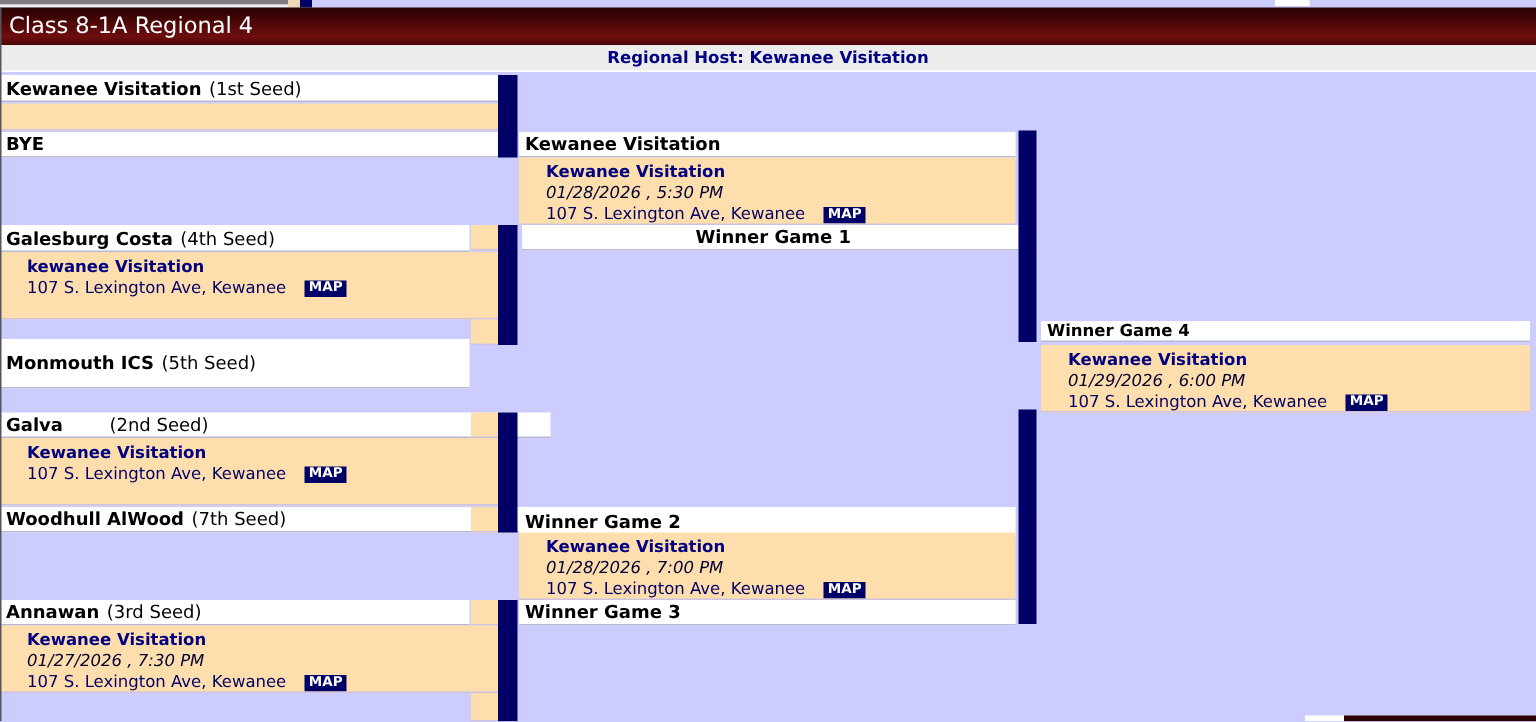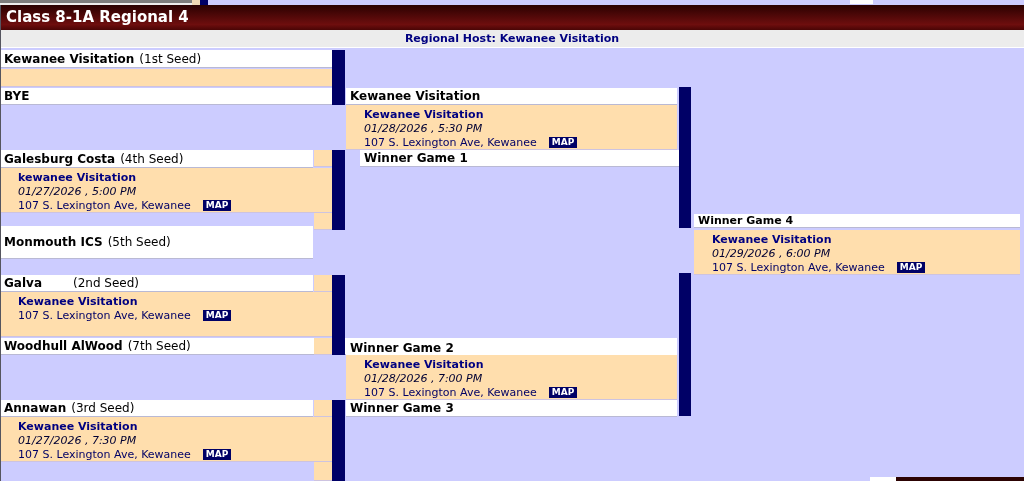--- a/index.html
+++ b/index.html
@@ -11,21 +11,21 @@
   .topstrip { position:absolute; top:0; left:0; width:1024px; height:5px; background:#ccccff; }
   .ts-gray  { position:absolute; left:0; top:0; width:192px; height:3px; background:#7d7d7d; }
   .ts-white { position:absolute; left:0; top:3px; width:192px; height:2px; background:#ededed; }
   .ts-beige { position:absolute; left:192px; top:0; width:8px; height:5px; background:#f0d9b5; }
   .ts-navy  { position:absolute; left:200px; top:0; width:8px; height:5px; background:#000066; }
   .ts-wseg  { position:absolute; left:850px; top:0; width:23px; height:4px; background:#ffffff; }
   
   .header {
     position:absolute; left:0; top:5px; width:1024px; height:25px;
     background:linear-gradient(180deg,#2a0101 0%,#6e0e0e 78%,#4a0505 100%);
-    color:#ffffff; font-weight:bold; font-size:15px; line-height:25px;
+    color:#ffffff; font-weight:normal; font-size:15px; line-height:25px;
     padding-left:6px; box-sizing:border-box;
   }
   
   .hostrow {
     position:absolute; left:0; top:30px; width:1024px; height:18px;
     background:#ececec; color:#000080; font-weight:bold; font-size:11px;
     line-height:18px; text-align:center; border-bottom:1px solid #ffffff; box-sizing:border-box;
   }
   
   .bar {
@@ -88,31 +88,30 @@
   </div>
   <div class="conn" style="left:332px; top:50px; width:13px; height:55px;"></div>
 
   <div class="bar" style="left:0; top:150px; width:313px; height:18px;">
     <span class="tname">Galesburg Costa</span>
     <span class="tseed">(4th Seed)</span>
   </div>
   <div class="filler" style="left:314px; top:150px; width:18px; height:17px;"></div>
   <div class="info" style="left:0; top:168px; width:332px; height:45px;">
     <div class="site">kewanee Visitation</div>
-    <div class="when">01/27/2026 , 5:00 PM</div>
     <div class="addr"><span>107 S. Lexington Ave, Kewanee</span><a class="map-badge">MAP</a></div>
   </div>
   <div class="bar" style="left:0; top:226px; width:313px; height:33px;">
     <span class="tname">Monmouth ICS</span>
     <span class="tseed">(5th Seed)</span>
   </div>
   <div class="filler" style="left:314px; top:213px; width:18px; height:17px;"></div>
   <div class="conn" style="left:332px; top:150px; width:13px; height:80px;"></div>
 
-  <div class="bar" style="left:0; top:275px; width:313px; height:17px;gap:31px;">
+  <div class="bar" style="left:0; top:275px; width:367px; height:17px;gap:31px;">
     <span class="tname">Galva</span>
     <span class="tseed">(2nd Seed)</span>
   </div>
   <div class="filler" style="left:314px; top:275px; width:18px; height:17px;"></div>
   <div class="info" style="left:0; top:292px; width:332px; height:45px;">
     <div class="site">Kewanee Visitation</div>
     <div class="addr"><span>107 S. Lexington Ave, Kewanee</span><a class="map-badge">MAP</a></div>
   </div>
   <div class="bar" style="left:0; top:338px; width:346px; height:17px;">
     <span class="tname">Woodhull AlWood</span>
@@ -135,21 +134,21 @@
   <div class="conn" style="left:332px; top:400px; width:13px; height:81px;"></div>
 
   <div class="bar" style="left:346px; top:88px; width:331px; height:17px;">
     <span class="tname">Kewanee Visitation</span>
   </div>
   <div class="info" style="left:346px; top:105px; width:331px; height:45px;">
     <div class="site">Kewanee Visitation</div>
     <div class="when">01/28/2026 , 5:30 PM</div>
     <div class="addr"><span>107 S. Lexington Ave, Kewanee</span><a class="map-badge">MAP</a></div>
   </div>
-  <div class="bar" style="left:360px; top:150px; width:331px; height:17px;">
+  <div class="bar" style="left:348px; top:150px; width:331px; height:17px;justify-content:center;">
     <span class="tname">Winner Game 1</span>
   </div>
   <div class="conn" style="left:679px; top:87px; width:12px; height:141px;"></div>
 
   <div class="bar" style="left:346px; top:338px; width:331px; height:21px;">
     <span class="tname">Winner Game 2</span>
   </div>
   <div class="info" style="left:346px; top:355px; width:331px; height:45px;">
     <div class="site">Kewanee Visitation</div>
     <div class="when">01/28/2026 , 7:00 PM</div>

